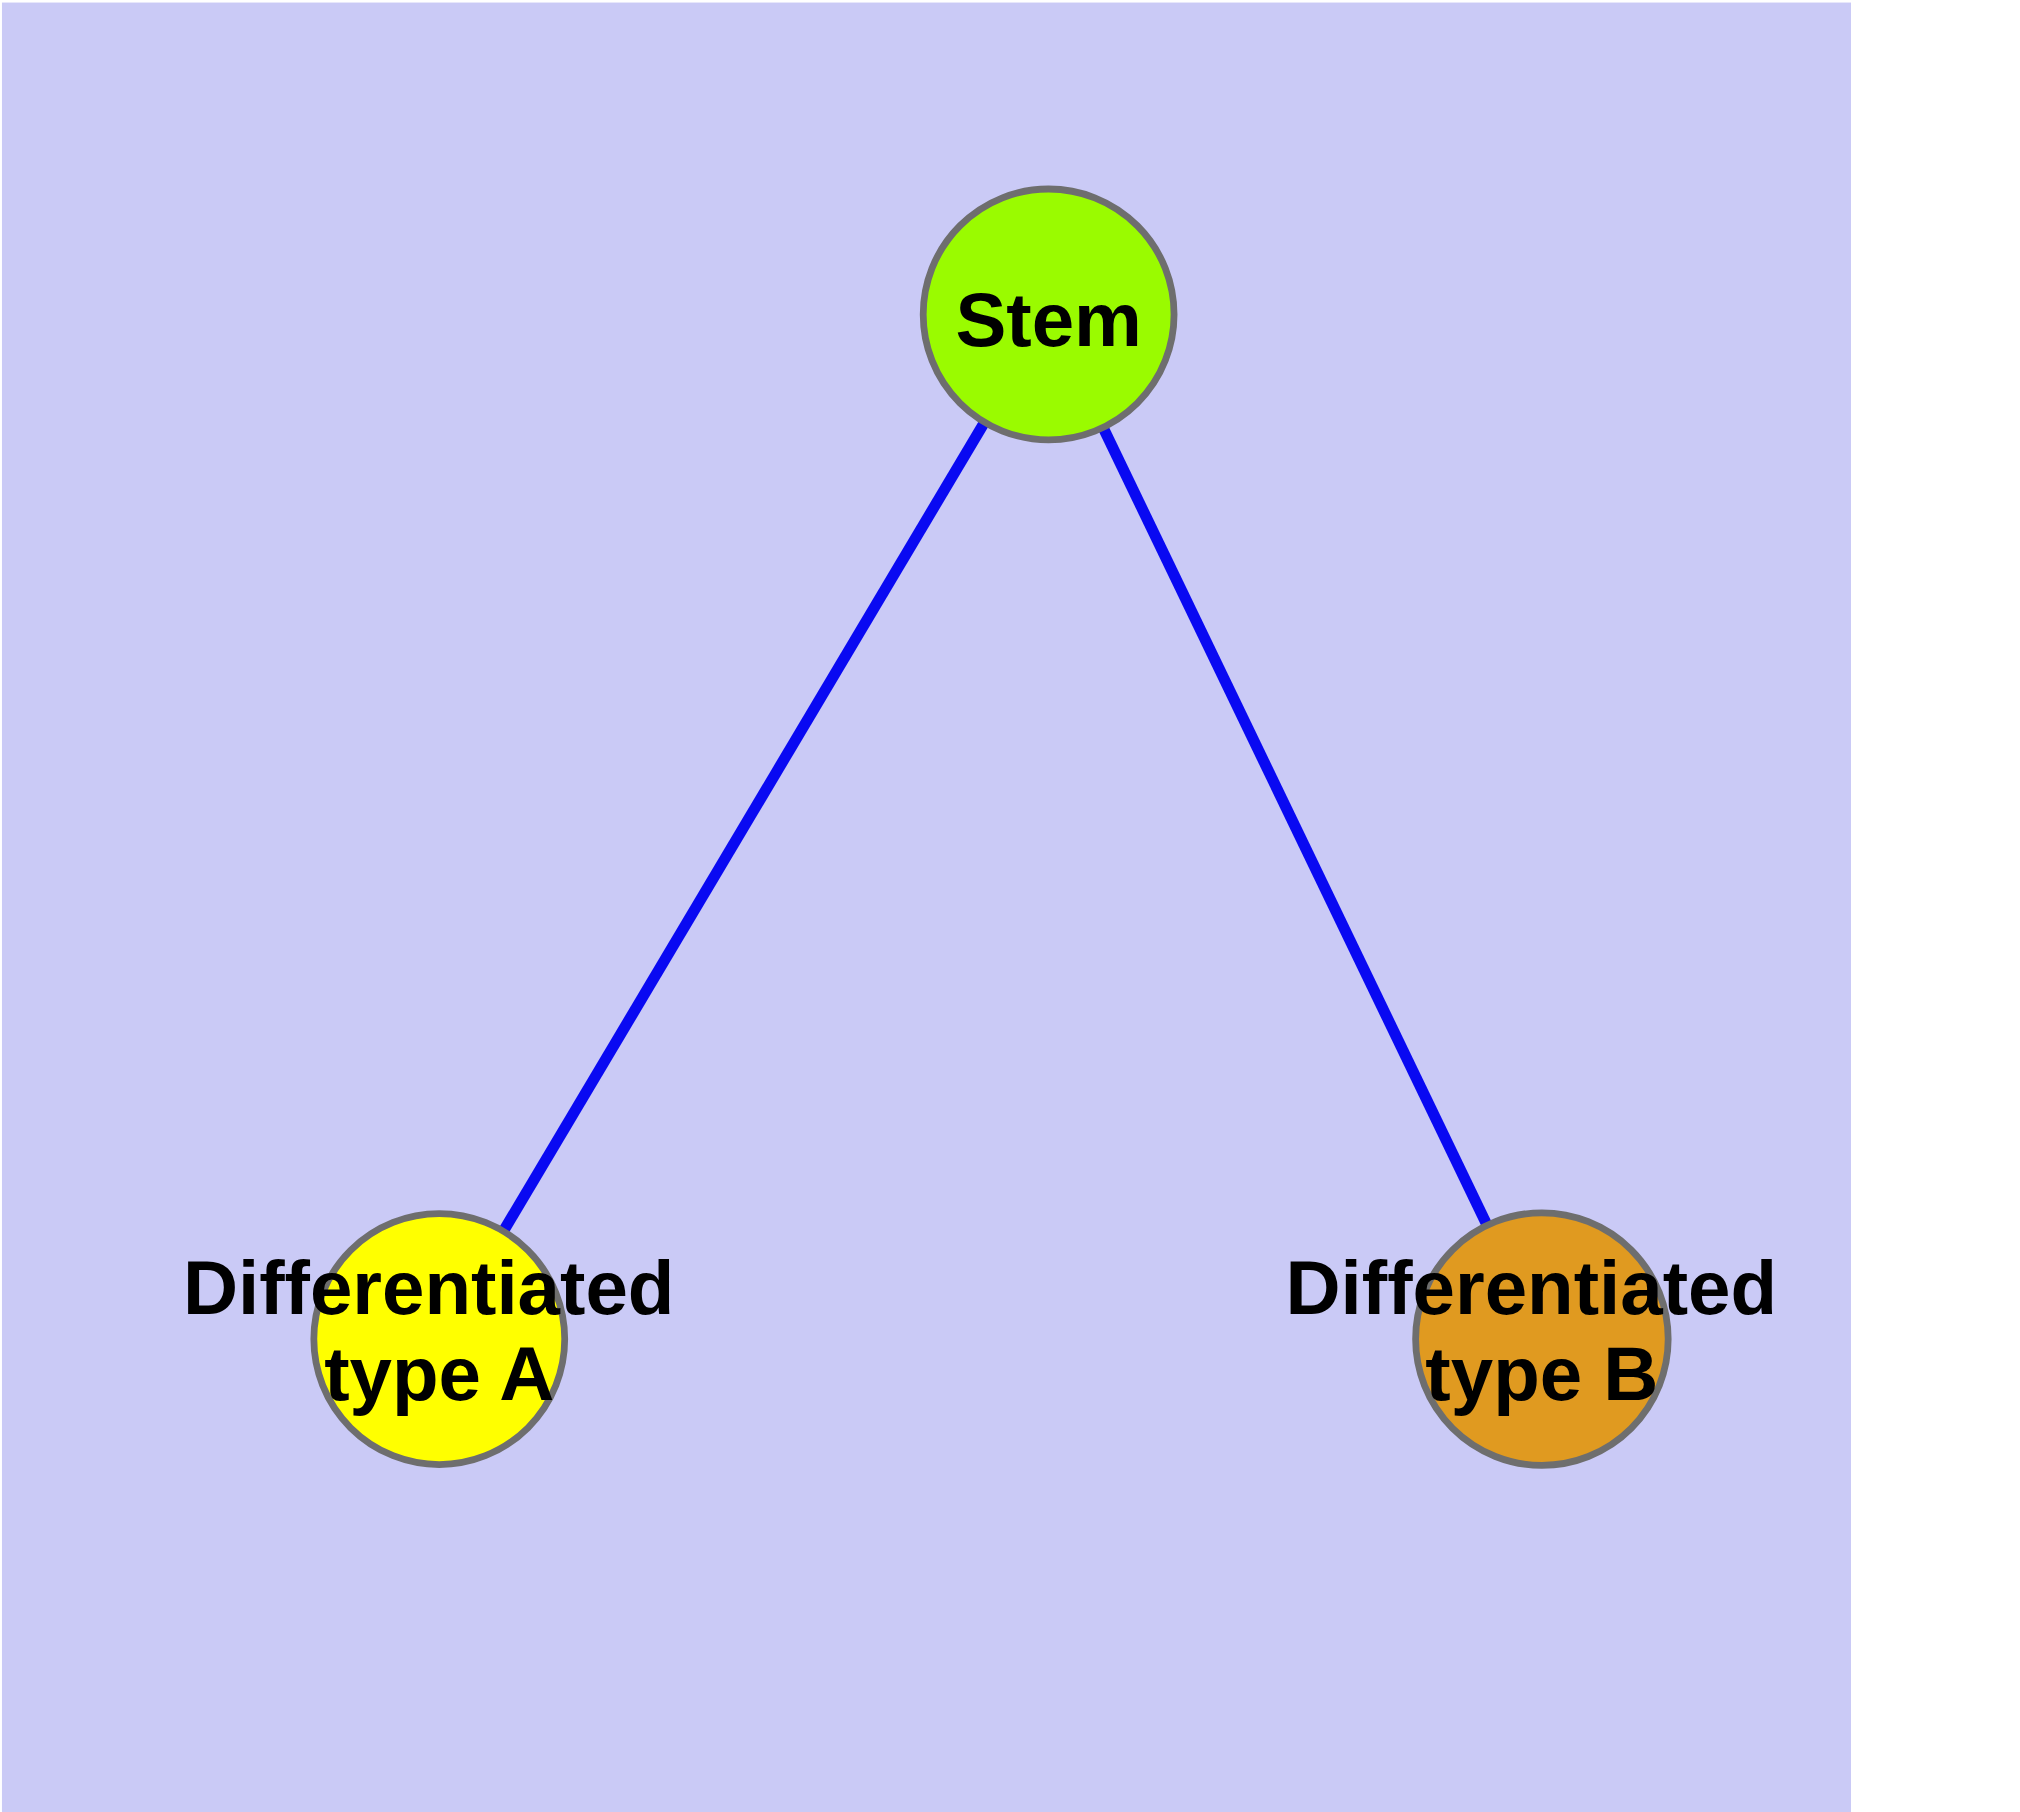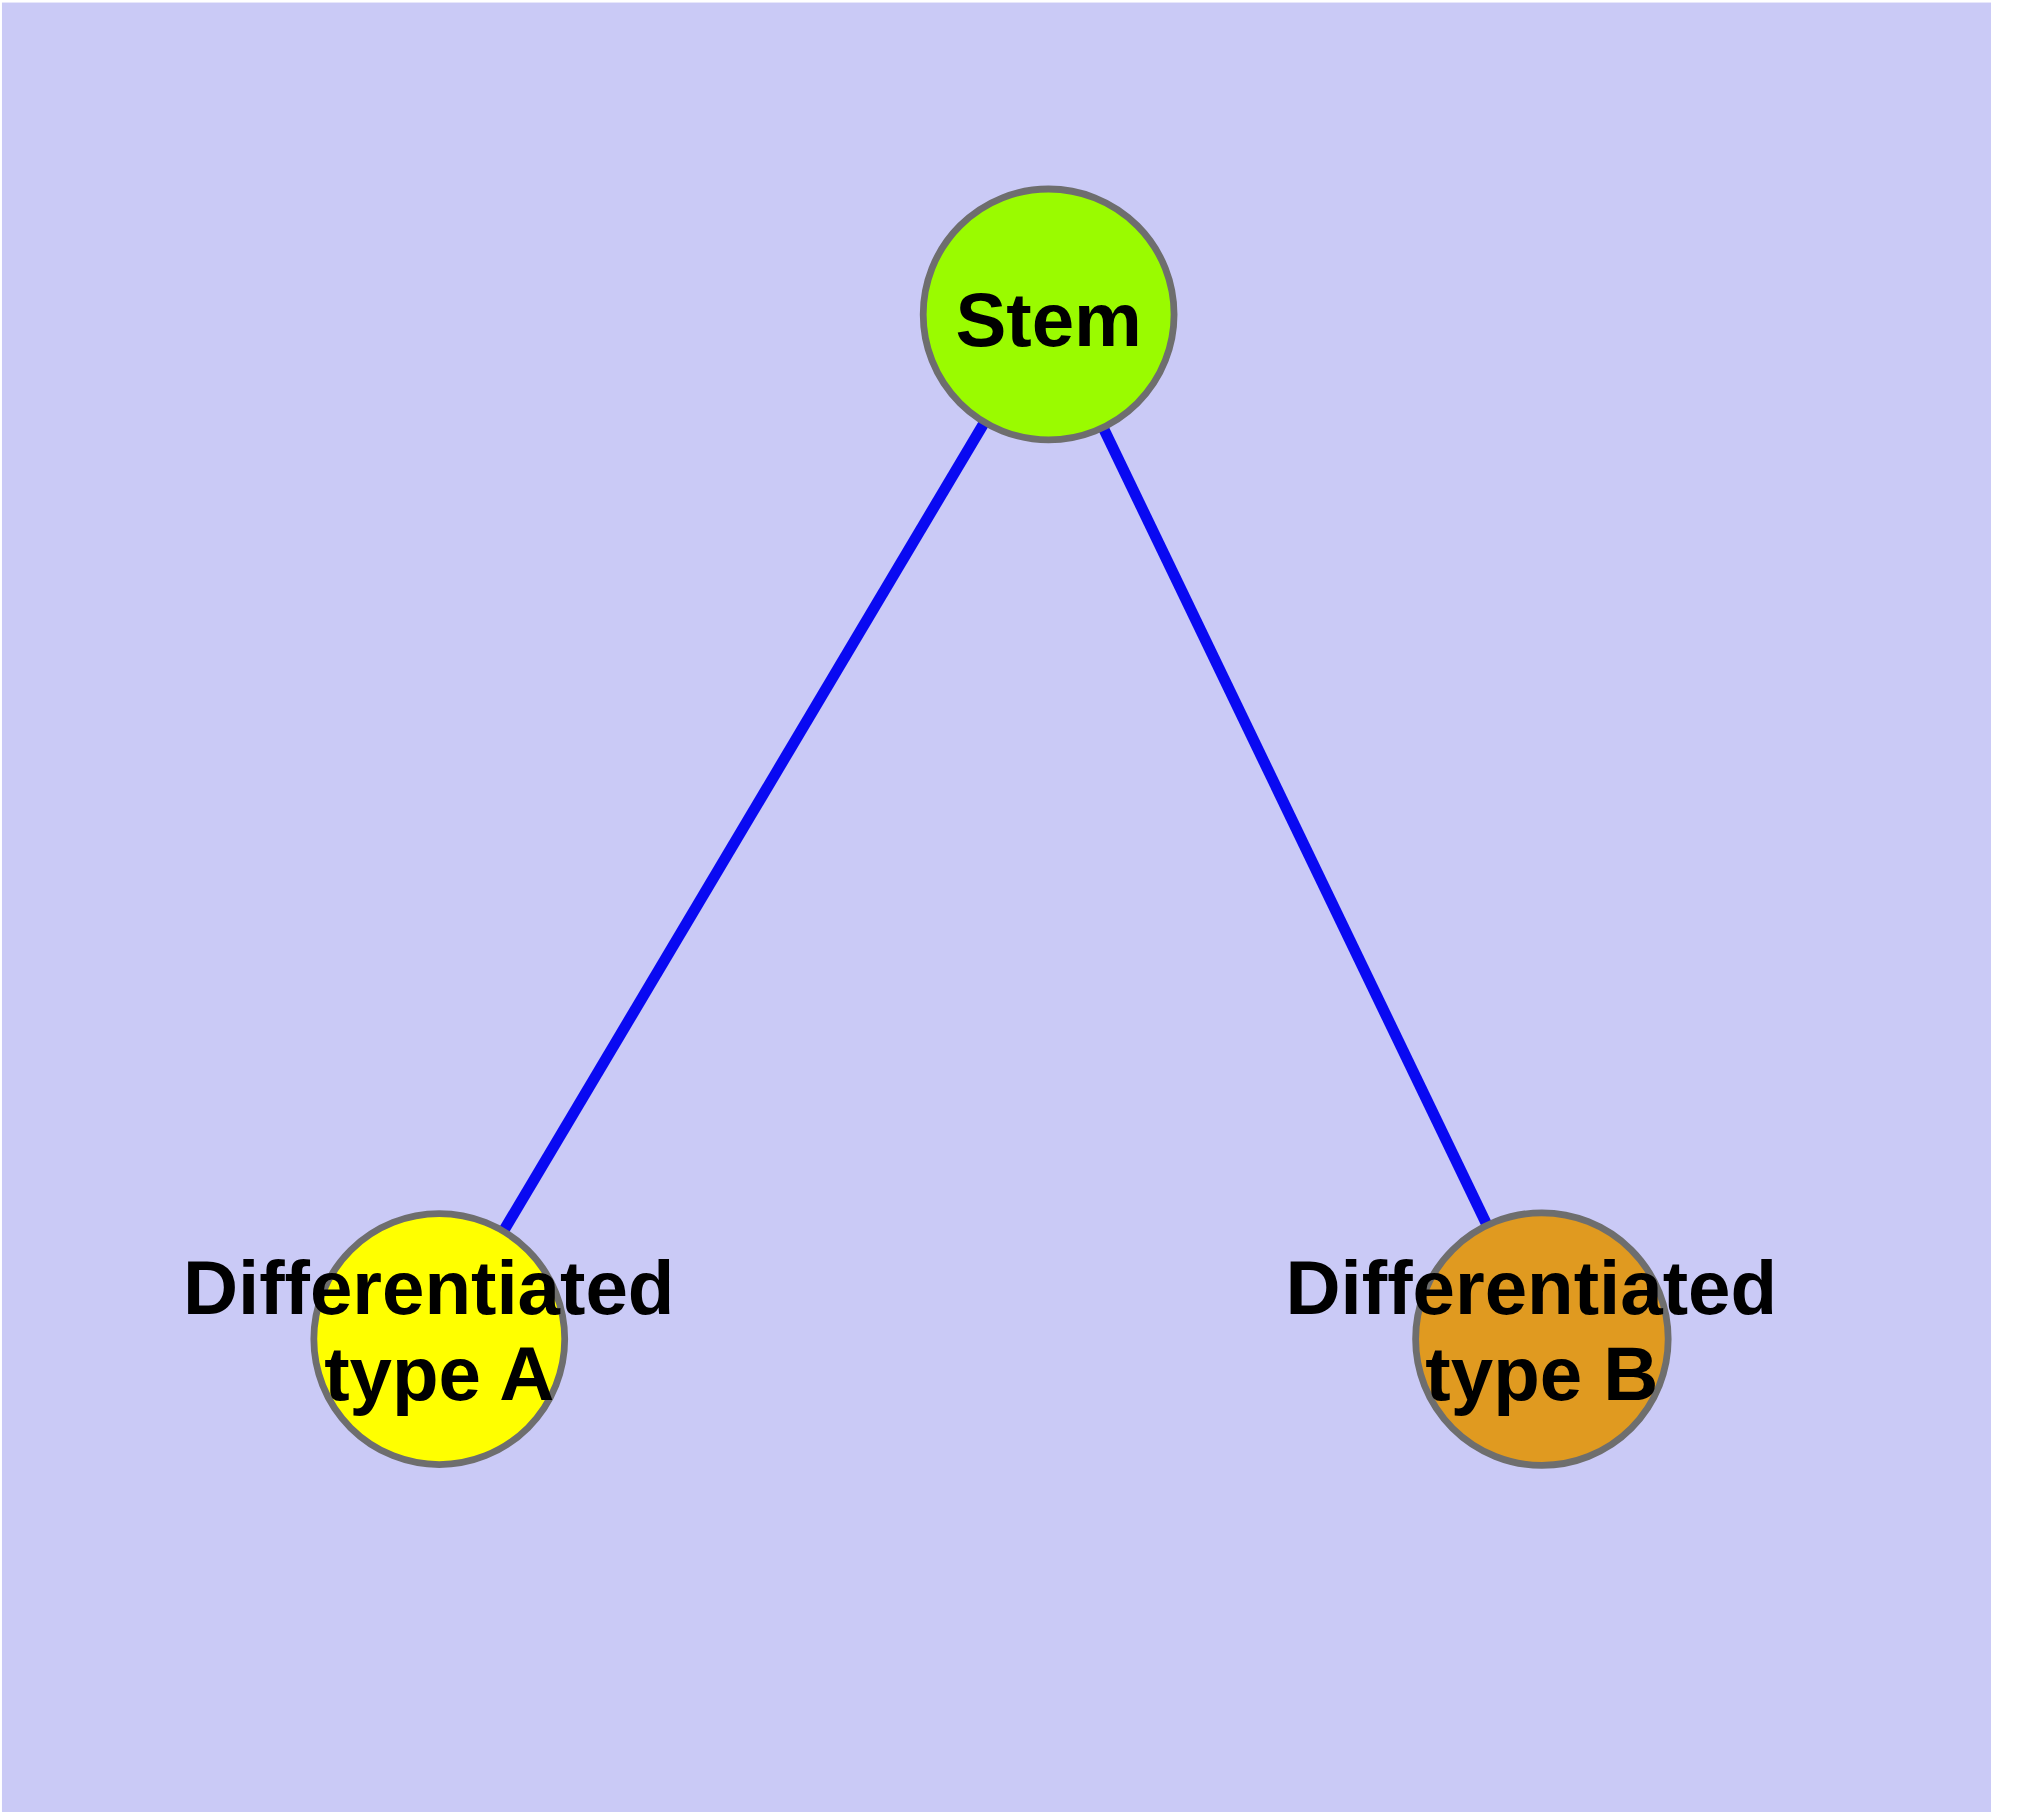--- a/index.html
+++ b/index.html
@@ -2,21 +2,21 @@
 <html style="font-size:13.6px"><head>
 <meta charset="utf-8">
 <style>
   html, body {
     margin: 0;
     padding: 0;
     background: #ffffff;
   }
   .stage {
     position: relative;
-    width: 1991px;
+    width: 1851px;
     height: 1812px;
     overflow: hidden;
   }
   svg.graph {
     display: block;
     width: 2021px;
     height: 1812px;
   }
   .node-circle {
     stroke-width: 8px;

